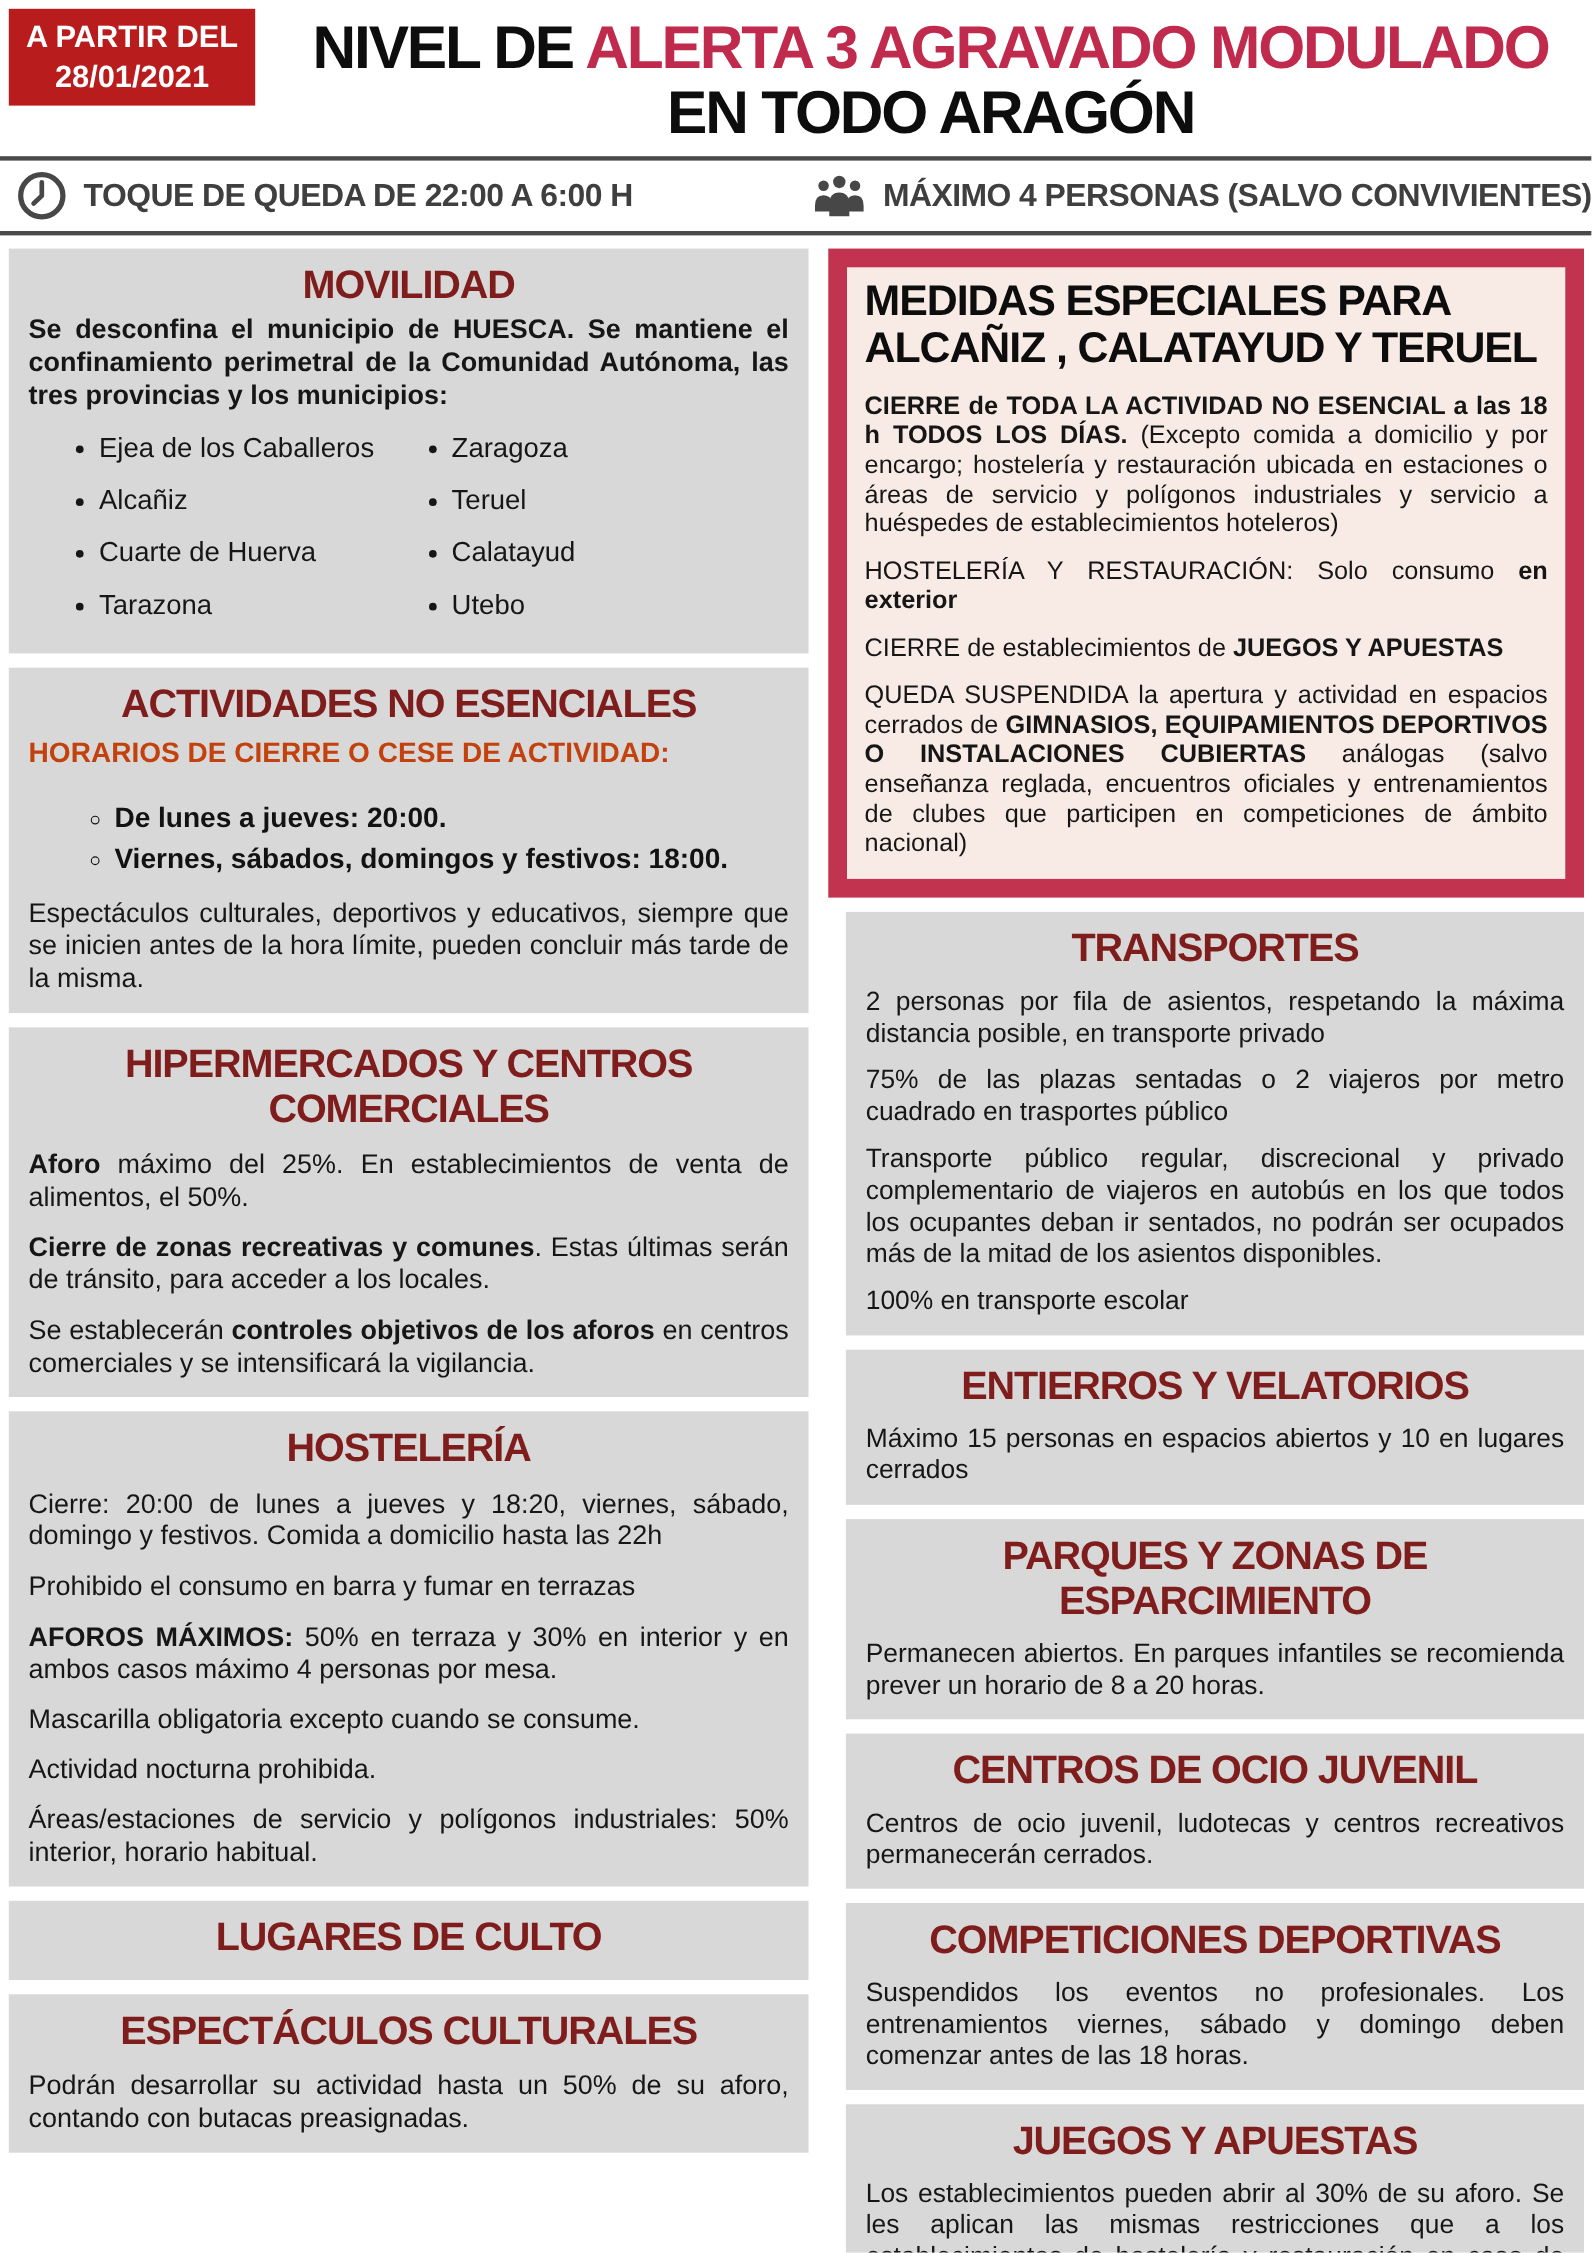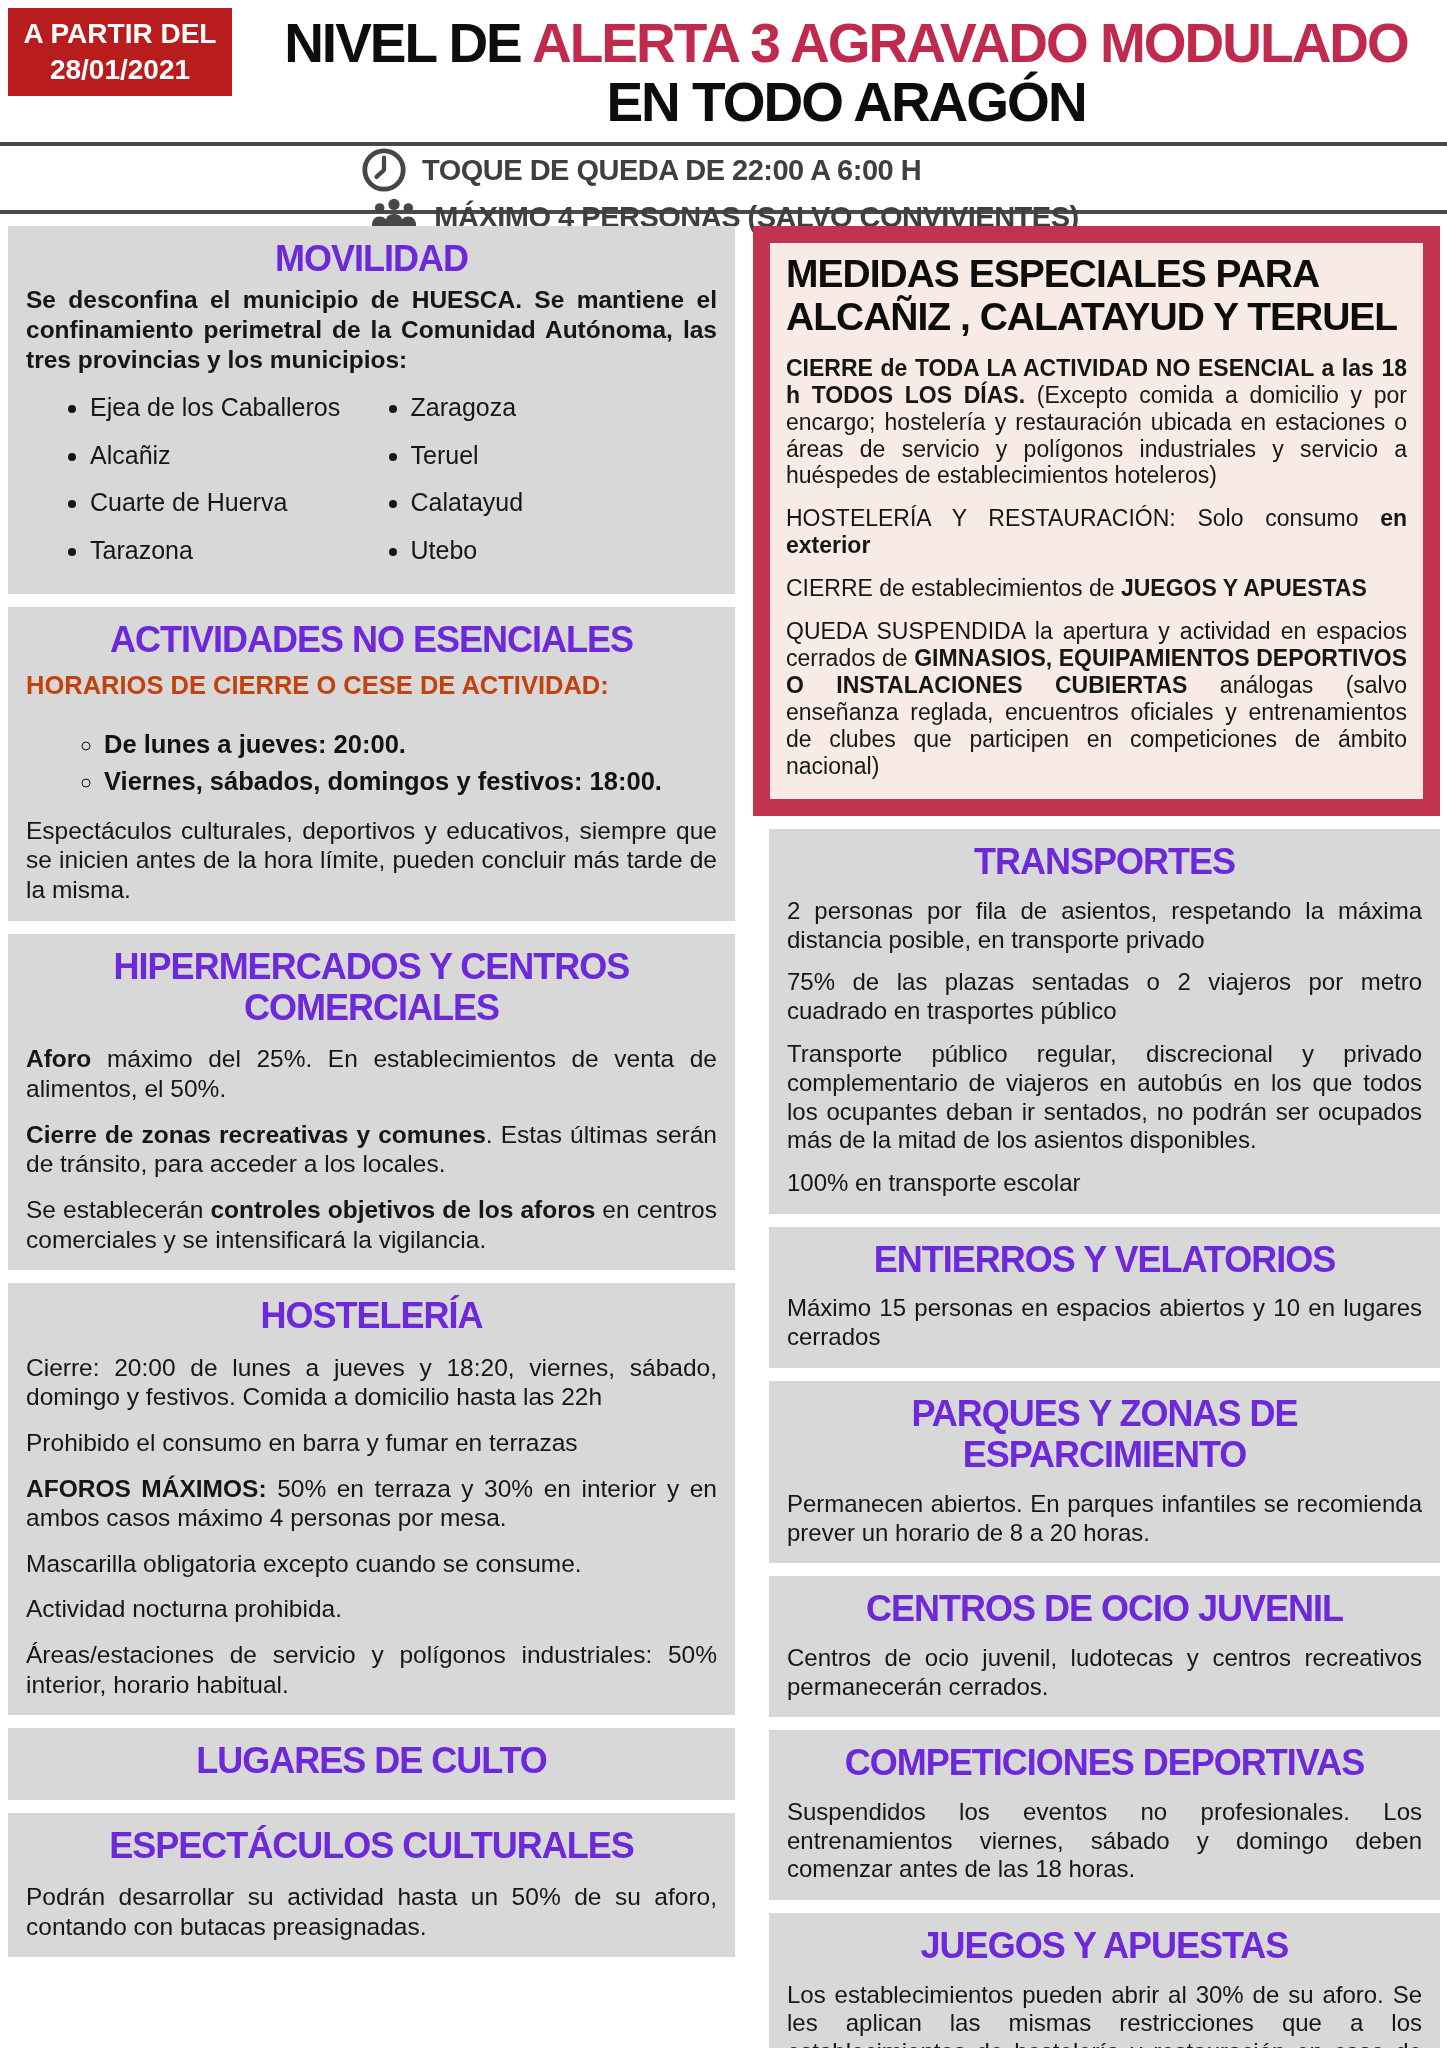--- a/index.html
+++ b/index.html
@@ -11,34 +11,34 @@
   .header { position:relative; height:142px; padding-top:8px; }
   .badge { position:absolute; left:8px; top:8px; width:224px; height:88px; background:#b91c1c;
            color:#fff; font-weight:700; font-size:28px; line-height:1.3; text-align:center;
            display:flex; flex-direction:column; justify-content:center; }
   .main-title { margin-left:245px; text-align:center; font-weight:700; letter-spacing:-2px;
                 font-size:55px; line-height:1.08; color:#0d0d0d; padding-top:6px; }
   .main-title .red { color:#c02a4c; }
 
   
   .subbar { border-top:4px solid #4a4a4a; border-bottom:4px solid #4a4a4a;
-            display:flex; align-items:center; height:72px;flex-direction:column; }
+            display:flex; align-items:center; height:72px; }
   .sub-item { display:flex; align-items:center; gap:14px; color:#3f3f3f;
               font-weight:700; font-size:29px; letter-spacing:-0.5px; white-space:nowrap; }
   .sub-left { width:755px; padding-left:14px; }
   .sub-right { flex:1; }
   .icn { flex:none; display:inline-flex; }
 
   
   .cols { display:flex; gap:18px; padding:12px 7px 0 8px; align-items:flex-start; }
   .col-left  { width:727px; flex:none; }
   .col-right { width:687px; flex:none; }
 
   .box { background:#d8d8d8; padding:8px 18px 16px; margin-bottom:13px; }
-  .sec-title { color:#6d28d9; font-weight:700; font-size:36px; line-height:1.15;
+  .sec-title { color:#7f1d1d; font-weight:700; font-size:36px; line-height:1.15;
                text-align:center; letter-spacing:-1px; margin:4px 0 2px; }
   .para { font-size:24.5px; line-height:1.21; text-align:justify; color:#161616;
           margin-top:16px; }
   .b { font-weight:700; }
 
   
   .intro { font-weight:700; margin-top:6px; }
   .bullets { display:flex; margin:10px 0 4px 42px; }
   .bullets ul { list-style:disc; margin-left:22px; }
   .bullets ul:first-child { width:46%; }

